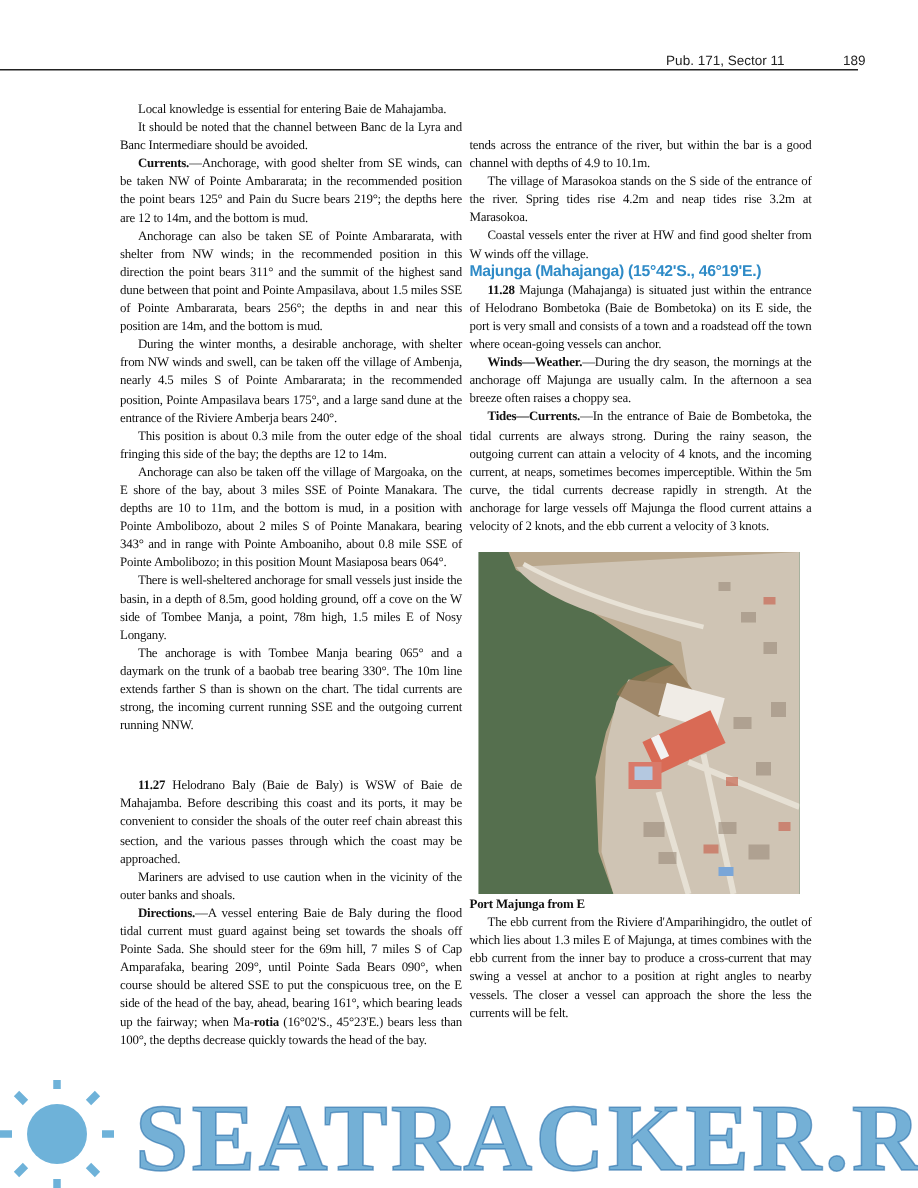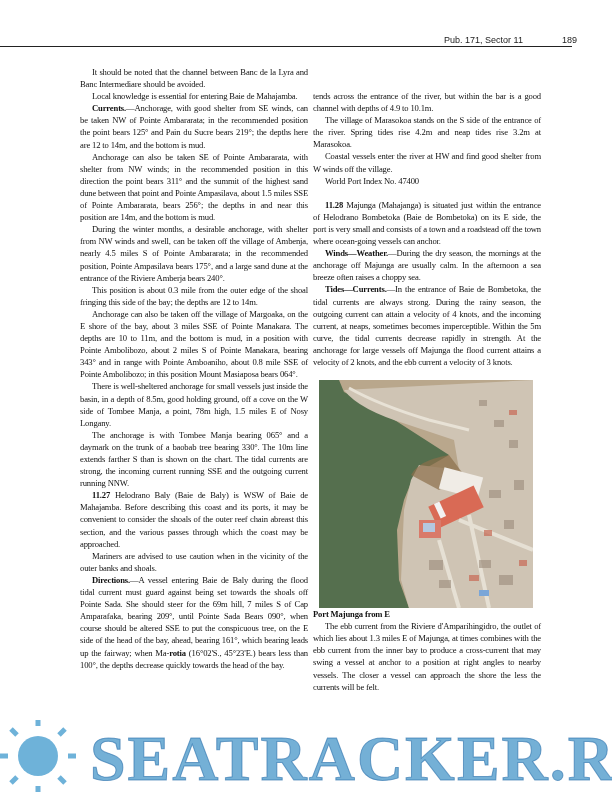--- a/index.html
+++ b/index.html
@@ -17,21 +17,21 @@
     display: flex; gap: 39px;
   }
   .col {
     position: absolute; top: 66px; width: 228px;
     font-size: 8.6px; line-height: 12.1px; text-align: justify;
     letter-spacing: -0.15px;
   }
   .col-left { left: 80px; }
   .col-right { left: 313px; top: 66px; margin-top: 24px; }
   .col p { margin: 0; text-indent: 12px; }
-  .col p.gap { margin-top: 0; }
+  .col p.gap { margin-top: 28px; }
   .col b { font-weight: bold; }
   .section-heading {
     font-family: "Liberation Sans", sans-serif; font-weight: bold;
     color: #2f8bc7; font-size: 10.5px; margin: 16px 0 10px 0; text-indent: 0 !important;
     letter-spacing: -0.2px;
   }
   .wpi { text-indent: 12px; margin-bottom: 12px !important; }
   .photo {
     margin: 12px 0 0 6px; width: 214px; height: 228px; position: relative; overflow: hidden;
     background: linear-gradient(160deg, #4d6a4c 0%, #5b7754 40%, #4f6b4a 100%);
@@ -55,39 +55,39 @@
 </head>
 <body>
 
 <div class="running-head">
   <span>Pub. 171, Sector 11</span>
   <span>189</span>
 </div>
 <div class="header-rule"></div>
 
 <div class="col col-left">
+  <p>Local knowledge is essential for entering Baie de Mahajamba.</p>
   <p>It should be noted that the channel between Banc de la Lyra and Banc Intermediare should be avoided.</p>
-  <p>Local knowledge is essential for entering Baie de Mahajamba.</p>
   <p><b>Currents.</b><span>—Anchorage, with good shelter from SE winds, can be taken NW of Pointe Ambararata; in the recommended position the point bears 125° and Pain du Sucre bears 219°; the depths here are 12 to 14m, and the bottom is mud.</span></p>
   <p>Anchorage can also be taken SE of Pointe Ambararata, with shelter from NW winds; in the recommended position in this direction the point bears 311° and the summit of the highest sand dune between that point and Pointe Ampasilava, about 1.5 miles SSE of Pointe Ambararata, bears 256°; the depths in and near this position are 14m, and the bottom is mud.</p>
   <p>During the winter months, a desirable anchorage, with shelter from NW winds and swell, can be taken off the village of Ambenja, nearly 4.5 miles S of Pointe Ambararata; in the recommended position, Pointe Ampasilava bears 175°, and a large sand dune at the entrance of the Riviere Amberja bears 240°.</p>
   <p>This position is about 0.3 mile from the outer edge of the shoal fringing this side of the bay; the depths are 12 to 14m.</p>
   <p>Anchorage can also be taken off the village of Margoaka, on the E shore of the bay, about 3 miles SSE of Pointe Manakara. The depths are 10 to 11m, and the bottom is mud, in a position with Pointe Ambolibozo, about 2 miles S of Pointe Manakara, bearing 343° and in range with Pointe Amboaniho, about 0.8 mile SSE of Pointe Ambolibozo; in this position Mount Masiaposa bears 064°.</p>
   <p>There is well-sheltered anchorage for small vessels just inside the basin, in a depth of 8.5m, good holding ground, off a cove on the W side of Tombee Manja, a point, 78m high, 1.5 miles E of Nosy Longany.</p>
   <p>The anchorage is with Tombee Manja bearing 065° and a daymark on the trunk of a baobab tree bearing 330°. The 10m line extends farther S than is shown on the chart. The tidal currents are strong, the incoming current running SSE and the outgoing current running NNW.</p>
   <p class="gap"><b>11.27</b><span> Helodrano Baly (Baie de Baly) is WSW of Baie de Mahajamba. Before describing this coast and its ports, it may be convenient to consider the shoals of the outer reef chain abreast this section, and the various passes through which the coast may be approached.</span></p>
   <p>Mariners are advised to use caution when in the vicinity of the outer banks and shoals.</p>
   <p><b>Directions.</b><span>—A vessel entering Baie de Baly during the flood tidal current must guard against being set towards the shoals off Pointe Sada. She should steer for the 69m hill, 7 miles S of Cap Amparafaka, bearing 209°, until Pointe Sada Bears 090°, when course should be altered SSE to put the conspicuous tree, on the E side of the head of the bay, ahead, bearing 161°, which bearing leads up the fairway; when Ma-</span><b>rotia</b><span> (16°02'S., 45°23'E.) bears less than 100°, the depths decrease quickly towards the head of the bay.</span></p>
 </div>
 
 <div class="col col-right">
   <p style="text-indent:0">tends across the entrance of the river, but within the bar is a good channel with depths of 4.9 to 10.1m.</p>
   <p>The village of Marasokoa stands on the S side of the entrance of the river. Spring tides rise 4.2m and neap tides rise 3.2m at Marasokoa.</p>
   <p>Coastal vessels enter the river at HW and find good shelter from W winds off the village.</p>
-  <p class="wpi">World Port Index No. 47400</p>
+  <p class="section-heading">Majunga (Mahajanga) (15°42'S., 46°19'E.)</p>
   <p><b>11.28</b><span>  Majunga (Mahajanga) is situated just within the entrance of Helodrano Bombetoka (Baie de Bombetoka) on its E side, the port is very small and consists of a town and a roadstead off the town where ocean-going vessels can anchor.</span></p>
   <p><b>Winds—Weather.</b><span>—During the dry season, the mornings at the anchorage off Majunga are usually calm. In the afternoon a sea breeze often raises a choppy sea.</span></p>
   <p><b>Tides—Currents.</b><span>—In the entrance of Baie de Bombetoka, the tidal currents are always strong. During the rainy season, the outgoing current can attain a velocity of 4 knots, and the incoming current, at neaps, sometimes becomes imperceptible. Within the 5m curve, the tidal currents decrease rapidly in strength. At the anchorage for large vessels off Majunga the flood current attains a velocity of 2 knots, and the ebb current a velocity of 3 knots.</span></p>
 
   <div class="photo">
     <svg class="shore" viewBox="0 0 214 228" preserveAspectRatio="none">
       <rect x="0" y="0" width="214" height="228" fill="#556f4e"></rect>
       <path d="M0 0 L214 0 L214 228 L90 228 L80 200 L78 150 L85 120 L95 95 L130 75 L60 30 L25 12 L20 0 Z" fill="#b9a78c"></path>
       <path d="M25 10 Q40 30 90 45 L135 60 L140 90 L100 85 L92 100 L85 130 L82 200 L90 228 L214 228 L214 0 Z" fill="#cfc4b4"></path>
       <path d="M30 8 Q60 25 110 40 L150 50" stroke="#e8e2d6" stroke-width="3" fill="none"></path>

